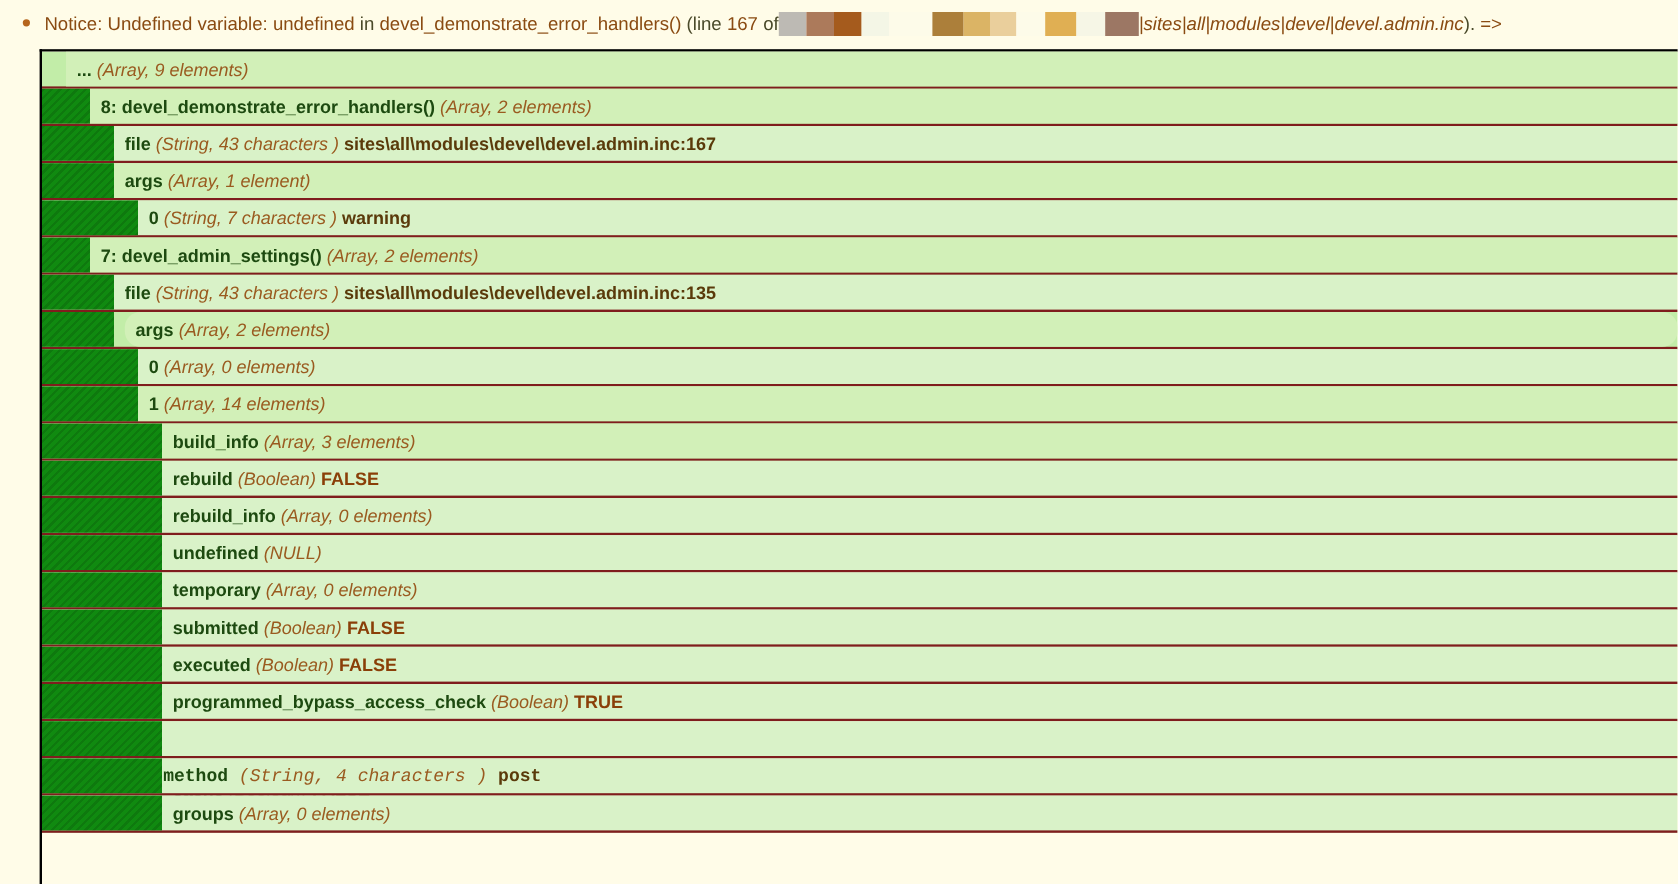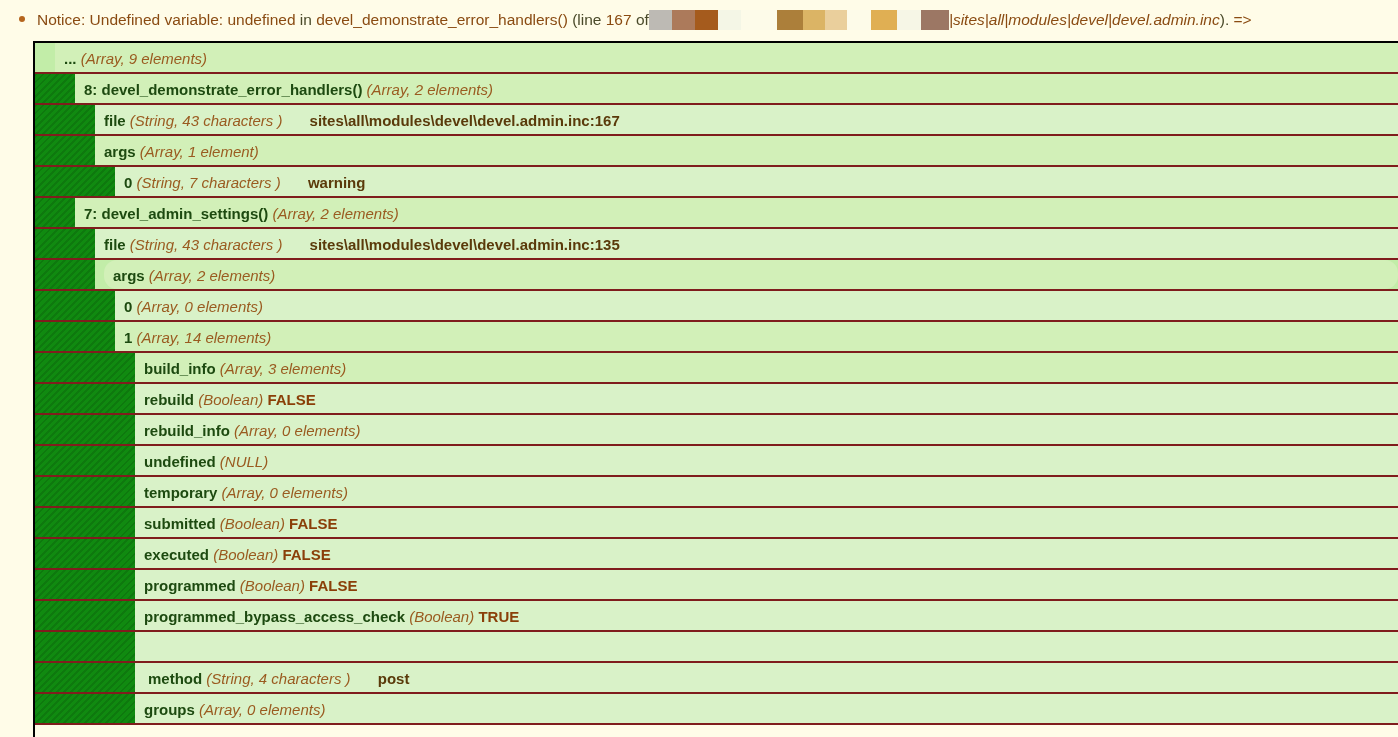--- a/index.html
+++ b/index.html
@@ -101,21 +101,21 @@
   }
   .content.hdr { background: #d2f0b8; }
   .label {
     position: relative;
     padding-left: 9px;
   }
 
   .k    { font-weight: bold; color: #1d4a10; }
   .t    { font-style: italic; color: #9a5b20; font-weight: normal; }
   .v    { font-weight: bold; color: #8a3f08; }
-  .vstr { font-weight: bold; color: #5a3a0a; margin-left: 23px; }
+  .vstr { font-weight: bold; color: #5a3a0a; }
 </style>
 </head>
 <body>
 
 <div id="notice-bar">
   <div id="notice-line">
     <span class="bullet"></span><span class="nt-i">Notice</span><span class="nt-i">:</span>
     <span class="nt-i">Undefined variable: undefined</span>
     <span class="nt-p">in</span>
     <span class="nt-i">devel_demonstrate_error_handlers()</span>
@@ -189,31 +189,27 @@
     <div class="row sep odd">
       <div class="gutter" style="width: 100px;"></div>
       <div class="content" style="left: 100px;"><span class="label"><span class="k">submitted</span> <span class="t">(Boolean)</span> <span class="v">FALSE</span></span></div>
     </div>
     <div class="row sep odd">
       <div class="gutter" style="width: 100px;"></div>
       <div class="content" style="left: 100px;"><span class="label"><span class="k">executed</span> <span class="t">(Boolean)</span> <span class="v">FALSE</span></span></div>
     </div>
     <div class="row sep odd">
       <div class="gutter" style="width: 100px;"></div>
-      <div class="content" style="left: 100px;"><span class="label"><span class="k">programmed</span> <span class="t">(Boolean)</span> <span class="v">FALSE</span></span></div>
-    </div>
-    <div class="row sep odd">
-      <div class="gutter" style="width: 100px;"></div>
       <div class="content" style="left: 100px;"><span class="label"><span class="k">programmed_bypass_access_check</span> <span class="t">(Boolean)</span> <span class="v">TRUE</span></span></div>
     </div>
     <div class="row sep odd">
       <div class="gutter" style="width: 100px;"></div>
       <div class="content" style="left: 100px; margin-top: 42px;"><span class="label"><span class="k">cache</span> <span class="t">(Boolean)</span> <span class="v">FALSE</span></span></div>
     </div>
     <div class="row sep odd">
       <div class="gutter" style="width: 100px;"></div>
-      <div class="content" style="left: 104px;"><span class="label"><span class="k">method</span> <span class="t">(String, 4 characters )</span> <span class="vstr">post</span></span></div>
+      <div class="content" style="left: 92px; font-family: Liberation Mono, monospace;"><span class="label"><span class="k">method</span> <span class="t">(String, 4 characters )</span> <span class="vstr">post</span></span></div>
     </div>
     <div class="row sep odd">
       <div class="gutter" style="width: 100px;"></div>
       <div class="content" style="left: 100px;"><span class="label"><span class="k">groups</span> <span class="t">(Array, 0 elements)</span></span></div>
     </div>
   </div>
 
 </body></html>

